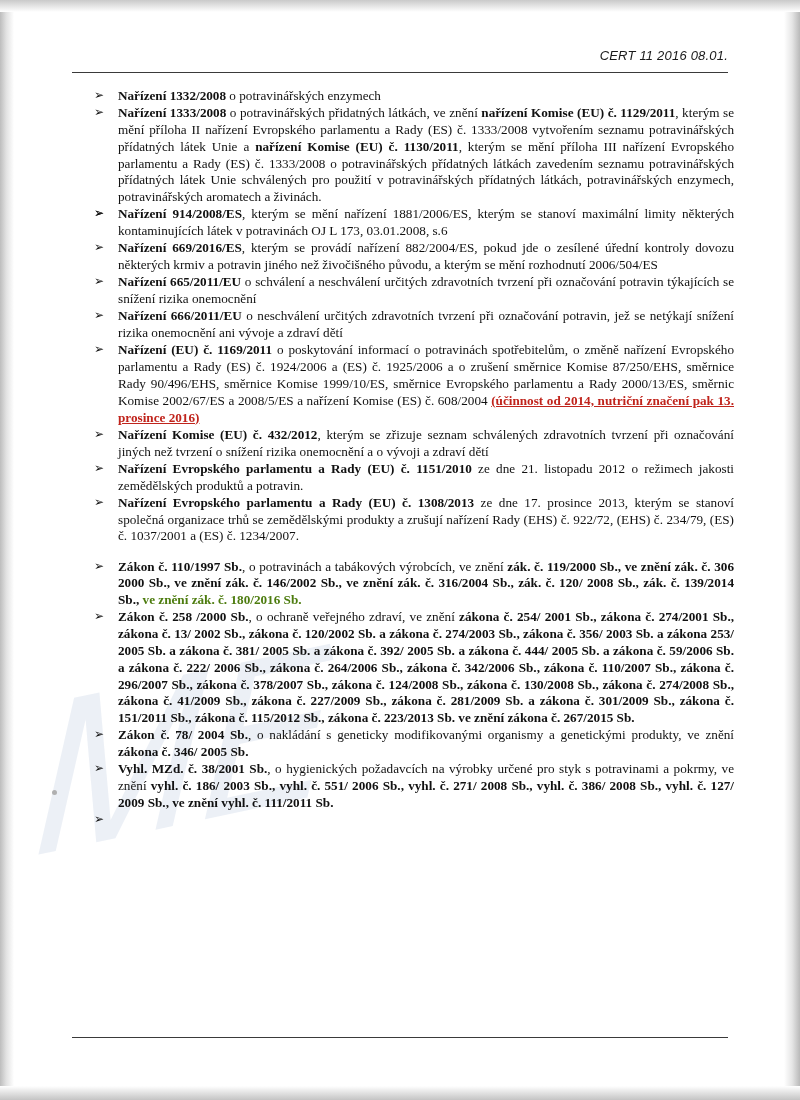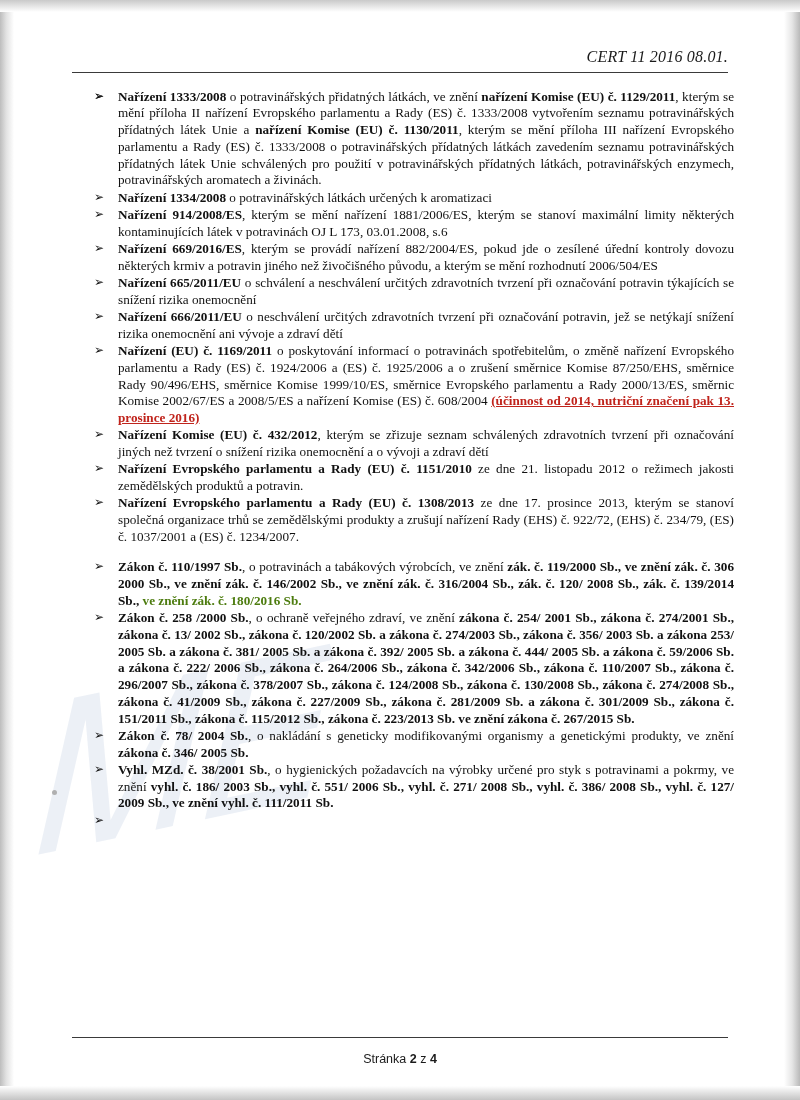--- a/index.html
+++ b/index.html
@@ -66,24 +66,24 @@
     background: #b0b0b0;
     border-radius: 50%;
     pointer-events: none;
   }
 
   .header {
     position: absolute;
     top: 48px;
     right: 72px;
     font-style: italic;
-    font-size: 16px;
+    font-size: 13px;
     letter-spacing: 0.2px;
     color: #1a1a1a;
-    font-family: Liberation Serif, serif;
+    font-family: Liberation Sans, sans-serif;
   }
   .rule-top {
     position: absolute;
     left: 72px;
     right: 72px;
     top: 72px;
     border-top: 1px solid #3a3a3a;
   }
   .rule-bottom {
     position: absolute;
@@ -147,39 +147,36 @@
   <div class="scan-edge-top"></div>
   <div class="scan-edge-bottom"></div>
   <div class="watermark">𝑀𝐸</div>
   <div class="speck" style="left:52px; top:790px; width:5px; height:5px;"></div>
 
   <div class="header">CERT 11 2016 08.01.</div>
   <div class="rule-top"></div>
 
   <div class="content">
     <ul class="bullets" id="group1">
+        <li><span class="marker">➢</span><span><b class="bold">Nařízení 1332/2008</b><span> o potravinářských enzymech</span></span></li>
+        <li><span class="marker">➢</span><span><b class="bold">Nařízení 1333/2008</b><span> o potravinářských přidatných látkách, ve znění </span><b class="bold">nařízení Komise (EU) č. 1129/2011</b><span>, kterým se mění příloha II nařízení Evropského parlamentu a Rady (ES) č. 1333/2008 vytvořením seznamu potravinářských přídatných látek Unie a </span><b class="bold">nařízení Komise (EU) č. 1130/2011</b><span>, kterým se mění příloha III nařízení Evropského parlamentu a Rady (ES) č. 1333/2008 o potravinářských přídatných látkách zavedením seznamu potravinářských přídatných látek Unie schválených pro použití v potravinářských přídatných látkách, potravinářských enzymech, potravinářských aromatech a živinách.</span></span></li>
         <li><span class="marker">➢</span></li>
-        <li><span class="marker">➢</span><span><b class="bold">Nařízení 1333/2008</b><span> o potravinářských přidatných látkách, ve znění </span><b class="bold">nařízení Komise (EU) č. 1129/2011</b><span>, kterým se mění příloha II nařízení Evropského parlamentu a Rady (ES) č. 1333/2008 vytvořením seznamu potravinářských přídatných látek Unie a </span><b class="bold">nařízení Komise (EU) č. 1130/2011</b><span>, kterým se mění příloha III nařízení Evropského parlamentu a Rady (ES) č. 1333/2008 o potravinářských přídatných látkách zavedením seznamu potravinářských přídatných látek Unie schválených pro použití v potravinářských přídatných látkách, potravinářských enzymech, potravinářských aromatech a živinách.</span></span></li>
-        <li><span class="marker">➢</span><span><b class="bold">Nařízení 1334/2008</b><span> o potravinářských látkách určených k aromatizaci</span></span></li>
         <li><span class="marker">➢</span><span><b class="bold">Nařízení 914/2008/ES</b><span>, kterým se mění nařízení 1881/2006/ES, kterým se stanoví maximální limity některých kontaminujících látek v potravinách  OJ L 173, 03.01.2008, s.6</span></span></li>
         <li><span class="marker">➢</span><span><b class="bold">Nařízení 669/2016/ES</b><span>, kterým se provádí nařízení  882/2004/ES, pokud jde o zesílené úřední kontroly dovozu některých krmiv a potravin jiného než živočišného původu, a kterým se mění rozhodnutí 2006/504/ES</span></span></li>
         <li><span class="marker">➢</span><span><b class="bold">Nařízení 665/2011/EU</b><span> o schválení a neschválení určitých zdravotních tvrzení při označování potravin týkajících se snížení rizika onemocnění</span></span></li>
         <li><span class="marker">➢</span><span><b class="bold">Nařízení 666/2011/EU</b><span> o neschválení určitých zdravotních tvrzení při označování potravin, jež se netýkají snížení rizika onemocnění ani vývoje a zdraví dětí</span></span></li>
         <li><span class="marker">➢</span><span><b class="bold">Nařízení (EU) č. 1169/2011</b><span> o poskytování informací o potravinách spotřebitelům, o změně nařízení Evropského parlamentu a Rady (ES) č. 1924/2006 a (ES) č. 1925/2006 a o zrušení směrnice Komise 87/250/EHS, směrnice Rady 90/496/EHS, směrnice Komise 1999/10/ES, směrnice Evropského parlamentu a Rady 2000/13/ES, směrnic Komise 2002/67/ES a 2008/5/ES a nařízení Komise (ES) č. 608/2004 </span><span class="underline-red">(účinnost od 2014, nutriční značení pak 13. prosince 2016)</span></span></li>
         <li><span class="marker">➢</span><span><b class="bold">Nařízení Komise (EU) č. 432/2012</b><span>, kterým se zřizuje seznam schválených zdravotních tvrzení při označování jiných než tvrzení o snížení rizika onemocnění a o vývoji a zdraví dětí</span></span></li>
         <li><span class="marker">➢</span><span><b class="bold">Nařízení Evropského parlamentu a Rady (EU) č. 1151/2010</b><span> ze dne 21. listopadu 2012 o režimech jakosti zemědělských produktů a potravin.</span></span></li>
         <li><span class="marker">➢</span><span><b class="bold">Nařízení Evropského parlamentu a Rady (EU) č. 1308/2013</b><span> ze dne 17. prosince 2013, kterým se stanoví společná organizace trhů se zemědělskými produkty a zrušují nařízení Rady (EHS) č. 922/72, (EHS) č. 234/79, (ES) č. 1037/2001 a (ES) č. 1234/2007.</span></span></li>
       </ul>
     <div class="group-gap"></div>
     <ul class="bullets" id="group2">
         <li><span class="marker">➢</span><span><b class="bold">Zákon č. 110/1997 Sb.</b><span>, o potravinách a tabákových výrobcích, ve znění </span><b class="bold">zák. č. 119/2000 Sb., ve znění zák. č. 306 2000 Sb., ve znění zák. č. 146/2002 Sb., ve znění zák. č. 316/2004 Sb., zák. č. 120/ 2008 Sb., zák. č. 139/2014 Sb., </b><span class="red-b">ve znění zák. č. 180/2016 Sb.</span></span></li>
         <li><span class="marker">➢</span><span><b class="bold">Zákon č. 258 /2000 Sb.</b><span>, o ochraně veřejného zdraví, ve znění </span><b class="bold">zákona č. 254/ 2001 Sb., zákona č. 274/2001 Sb., zákona č. 13/ 2002 Sb., zákona č. 120/2002 Sb. a zákona č. 274/2003 Sb., zákona č. 356/ 2003 Sb. a zákona 253/ 2005 Sb. a zákona č. 381/ 2005 Sb. a zákona č. 392/ 2005 Sb. a zákona č. 444/ 2005 Sb. a zákona č. 59/2006 Sb. a zákona č. 222/ 2006 Sb., zákona č. 264/2006 Sb., zákona č. 342/2006 Sb., zákona č. 110/2007 Sb., zákona č. 296/2007 Sb., zákona č. 378/2007 Sb., zákona č. 124/2008 Sb., zákona č. 130/2008 Sb., zákona č. 274/2008 Sb., zákona č. 41/2009 Sb., zákona č. 227/2009 Sb., zákona č. 281/2009 Sb. a zákona č. 301/2009 Sb., zákona č. 151/2011 Sb., zákona č. 115/2012 Sb., zákona č. 223/2013 Sb. ve znění zákona č. 267/2015 Sb.</b></span></li>
         <li><span class="marker">➢</span><span><b class="bold">Zákon č. 78/ 2004 Sb.</b><span>, o nakládání s geneticky modifikovanými organismy a genetickými produkty, ve znění </span><b class="bold">zákona č. 346/ 2005 Sb.</b></span></li>
         <li><span class="marker">➢</span><span><b class="bold">Vyhl. MZd. č. 38/2001 Sb.</b><span>, o hygienických požadavcích na výrobky určené pro styk s potravinami a pokrmy, ve znění </span><b class="bold">vyhl. č. 186/ 2003 Sb., vyhl. č. 551/ 2006 Sb., vyhl. č. 271/ 2008 Sb., vyhl. č. 386/ 2008 Sb., vyhl. č. 127/ 2009 Sb., ve znění vyhl. č. 111/2011 Sb.</b></span></li>
         <li><span class="marker">➢</span></li>
       </ul>
   </div>
 
   <div class="rule-bottom"></div>
-  <div class="footer">
-    <span>Stránka </span><b>2</b><span> z </span><b>4</b>
-  </div>
 </div>
 
 </body></html>

